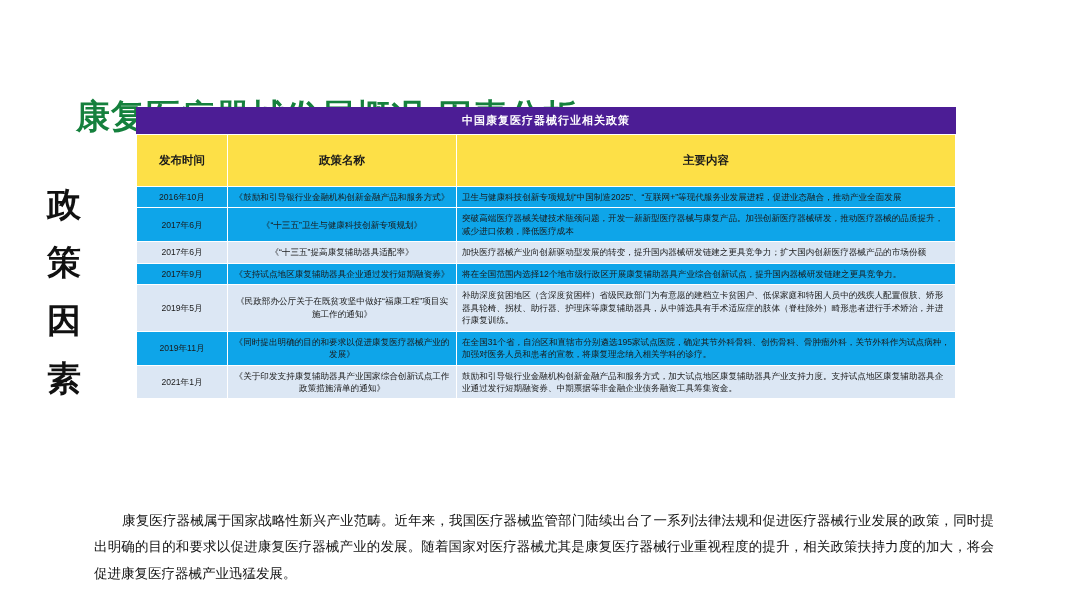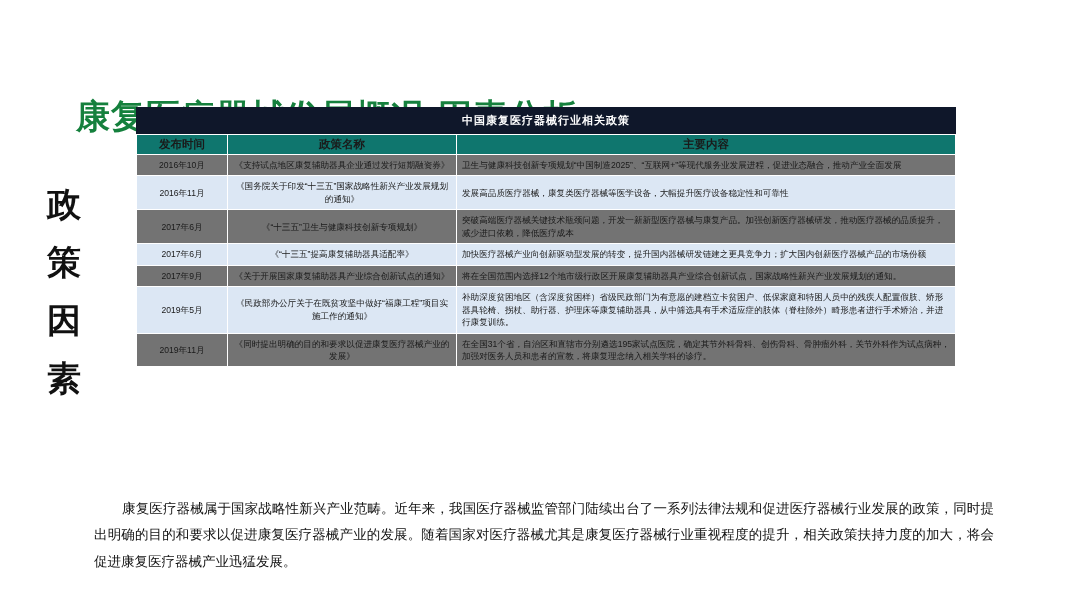--- a/index.html
+++ b/index.html
@@ -53,53 +53,53 @@
     top: 107px;
     width: 820px;
   }
   table.policy {
     border-collapse: collapse;
     width: 820px;
     table-layout: fixed;
   }
   table.policy caption {
     caption-side: top;
-    background: #0f172a;
+    background: #4c1d95;
     color: #ffffff;
     font-size: 11px;
     font-weight: bold;
     padding: 6px 0 6px 0;
     letter-spacing: 1px;
   }
   table.policy th {
-    background: #0f766e;
+    background: #fde047;
     color: #1A1A1A;
     font-size: 11.5px;
     font-weight: bold;
-    padding: 2px 2px;
+    padding: 18px 2px;
     border: 1px solid #ffffff;
     text-align: center;
   }
   table.policy td {
     font-size: 8.6px;
     color: #1A1A1A;
     border: 1px solid #ffffff;
     padding: 4px 5px;
     line-height: 1.45;
     vertical-align: middle;
   }
-  table.policy tr.odd td { background: #737373; }
+  table.policy tr.odd td { background: #0ea5e9; }
   table.policy tr.even td { background: #DCE7F4; }
   td.c-date { text-align: center; width: 86px; }
   td.c-name { text-align: center; width: 224px; }
   td.c-content { text-align: left; }
   .footer-text {
     position: absolute;
     left: 94px;
-    top: 496px;
+    top: 508px;
     width: 900px;
     font-size: 13.5px;
     color: #111111;
     line-height: 1.95;
     text-align: justify;
     text-indent: 28px;
     font-weight: 500;
   }
 </style>
 </head>
@@ -122,52 +122,52 @@
       <thead>
         <tr>
           <th style="width:86px;">发布时间</th>
           <th style="width:224px;margin-top:17px;">政策名称</th>
           <th>主要内容</th>
         </tr>
       </thead>
       <tbody>
         <tr class="odd">
           <td class="c-date">2016年10月</td>
-          <td class="c-name">《支持试点地区康复辅助器具企业通过发行短期融资券》</td>
+          <td class="c-name">《鼓励和引导银行业金融机构创新金融产品和服务方式》</td>
           <td class="c-content">卫生与健康科技创新专项规划“中国制造2025”、“互联网+”等现代服务业发展进程，促进业态融合，推动产业全面发展</td>
-        </tr>
-        <tr class="even">
-          <td class="c-date">2016年11月</td>
-          <td class="c-name">《国务院关于印发“十三五”国家战略性新兴产业发展规划的通知》</td>
-          <td class="c-content">发展高品质医疗器械，康复类医疗器械等医学设备，大幅提升医疗设备稳定性和可靠性</td>
         </tr>
         <tr class="odd">
           <td class="c-date">2017年6月</td>
           <td class="c-name">《“十三五”卫生与健康科技创新专项规划》</td>
           <td class="c-content">突破高端医疗器械关键技术瓶颈问题，开发一新新型医疗器械与康复产品。加强创新医疗器械研发，推动医疗器械的品质提升，减少进口依赖，降低医疗成本</td>
         </tr>
         <tr class="even">
           <td class="c-date">2017年6月</td>
           <td class="c-name">《“十三五”提高康复辅助器具适配率》</td>
           <td class="c-content">加快医疗器械产业向创新驱动型发展的转变，提升国内器械研发链建之更具竞争力；扩大国内创新医疗器械产品的市场份额</td>
         </tr>
         <tr class="odd">
           <td class="c-date">2017年9月</td>
-          <td class="c-name">《关于开展国家康复辅助器具产业综合创新试点的通知》</td>
-          <td class="c-content">将在全国范围内选择12个地市级行政区开展康复辅助器具产业综合创新试点，国家战略性新兴产业发展规划的通知。</td>
+          <td class="c-name">《支持试点地区康复辅助器具企业通过发行短期融资券》</td>
+          <td class="c-content">将在全国范围内选择12个地市级行政区开展康复辅助器具产业综合创新试点，提升国内器械研发链建之更具竞争力。</td>
         </tr>
         <tr class="even">
           <td class="c-date">2019年5月</td>
           <td class="c-name">《民政部办公厅关于在既贫攻坚中做好“福康工程”项目实施工作的通知》</td>
           <td class="c-content">补助深度贫困地区（含深度贫困样）省级民政部门为有意愿的建档立卡贫困户、低保家庭和特困人员中的残疾人配置假肢、矫形器具轮椅、拐杖、助行器、护理床等康复辅助器具，从中筛选具有手术适应症的肢体（脊柱除外）畸形患者进行手术矫治，并进行康复训练。</td>
         </tr>
         <tr class="odd">
           <td class="c-date">2019年11月</td>
           <td class="c-name">《同时提出明确的目的和要求以促进康复医疗器械产业的发展》</td>
           <td class="c-content">在全国31个省，自治区和直辖市分别遴选195家试点医院，确定其节外科骨科、创伤骨科、骨肿瘤外科，关节外科作为试点病种，加强对医务人员和患者的宣教，将康复理念纳入相关学科的诊疗。</td>
         </tr>
+        <tr class="even">
+          <td class="c-date">2021年1月</td>
+          <td class="c-name">《关于印发支持康复辅助器具产业国家综合创新试点工作政策措施清单的通知》</td>
+          <td class="c-content">鼓励和引导银行业金融机构创新金融产品和服务方式，加大试点地区康复辅助器具产业支持力度。支持试点地区康复辅助器具企业通过发行短期融资券、中期票据等非金融企业债务融资工具筹集资金。</td>
+        </tr>
       </tbody>
     </table>
   </div>
 
   <div class="footer-text">康复医疗器械属于国家战略性新兴产业范畴。近年来，我国医疗器械监管部门陆续出台了一系列法律法规和促进医疗器械行业发展的政策，同时提出明确的目的和要求以促进康复医疗器械产业的发展。随着国家对医疗器械尤其是康复医疗器械行业重视程度的提升，相关政策扶持力度的加大，将会促进康复医疗器械产业迅猛发展。</div>
 
 </div>
 
 </body></html>

